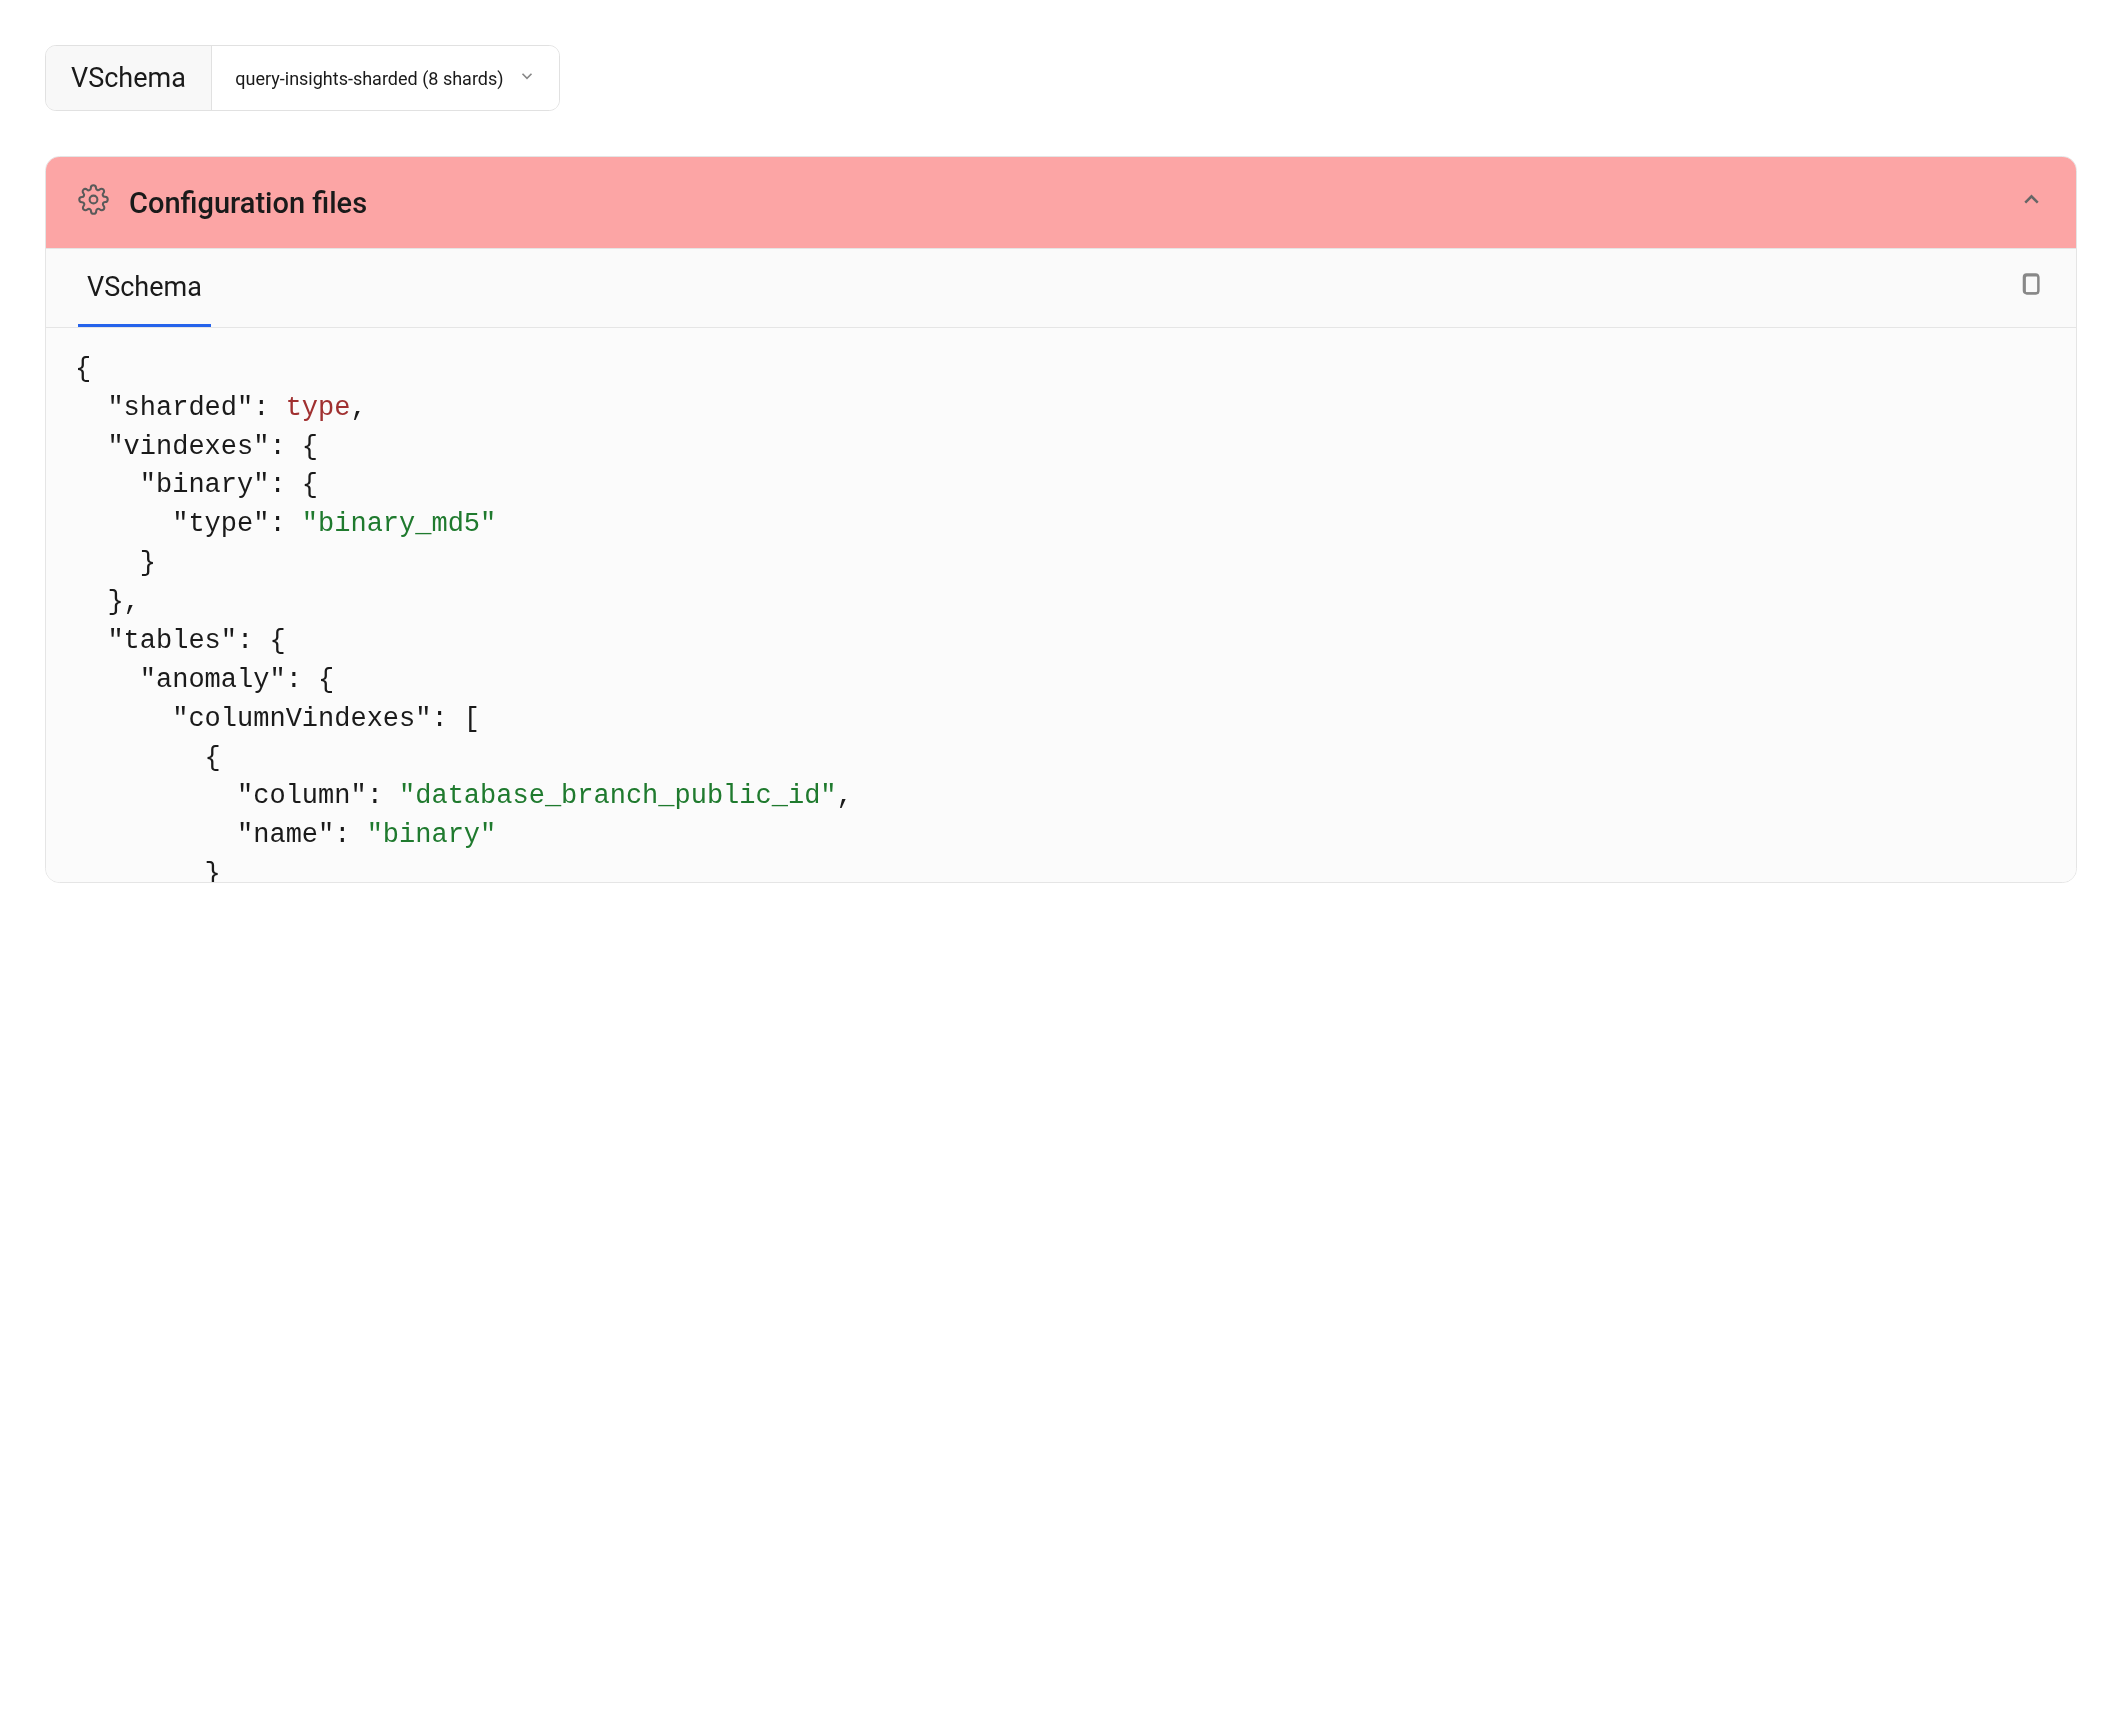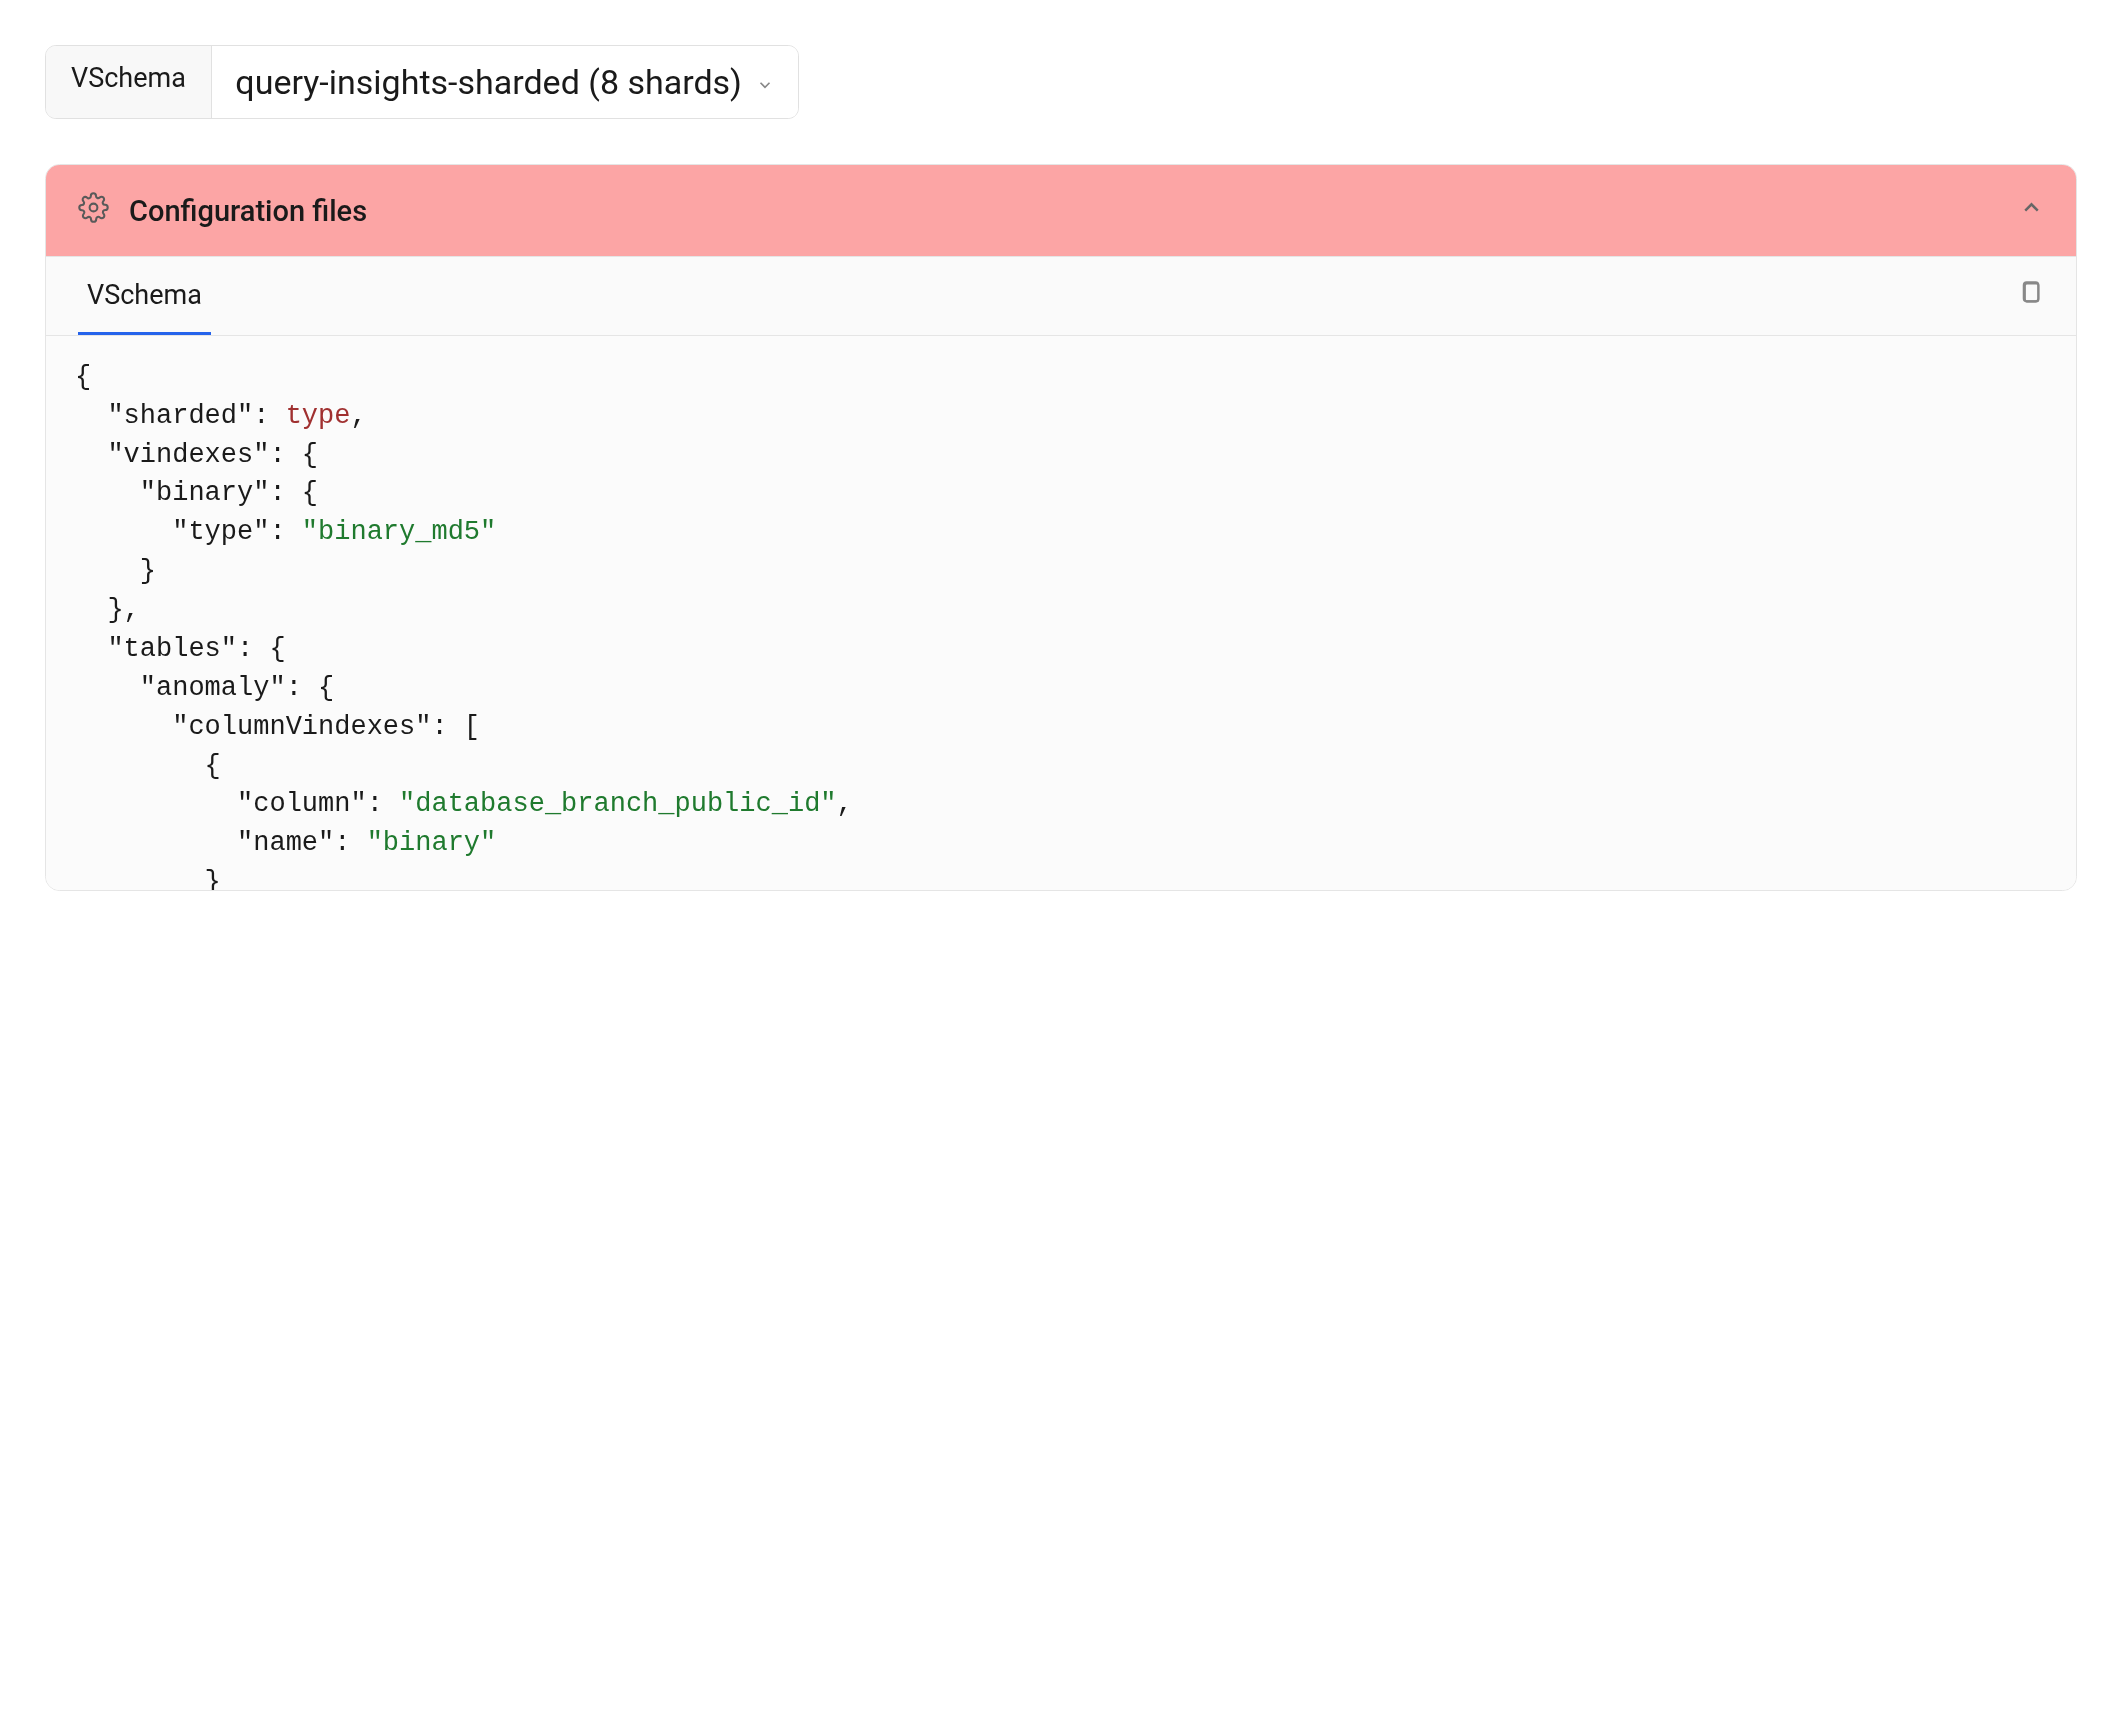--- a/index.html
+++ b/index.html
@@ -26,21 +26,21 @@
       padding: 16px 25px;
       font-size: 27px;
       color: #1a1a1a;
       border-right: 1.4px solid #e1e1e1;
     }
     .keyspace-value {
       display: flex;
       align-items: center;
       padding: 16px 23.4px;
       gap: 14.4px;
-      font-size: 34px;
+      font-size: 18px;
       color: #1a1a1a;
       cursor: pointer;
       background: #fff;
     }
     .chevron-down {
       display: inline-block;
     }
     .chevron-down svg {
       width: 18px;
       height: 18px;

